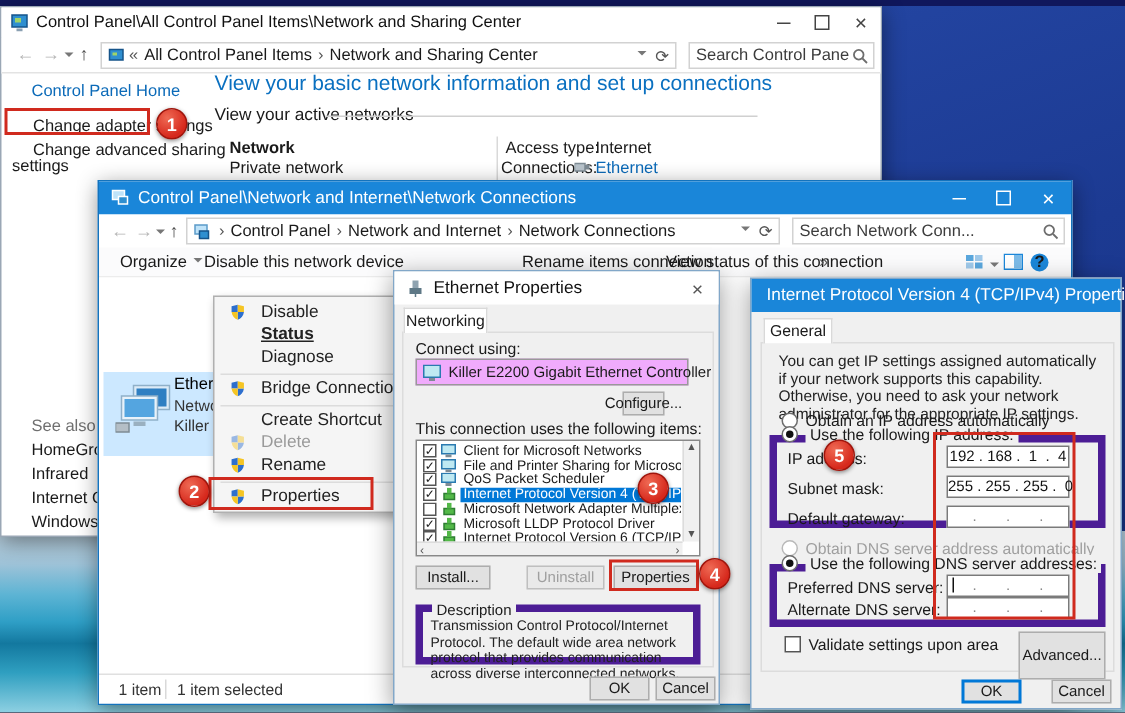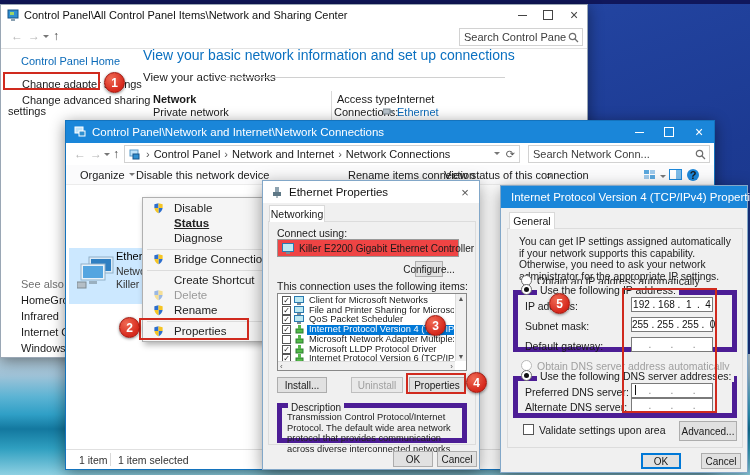--- a/index.html
+++ b/index.html
@@ -143,20 +143,32 @@
         <span class="tbar-btn glyph-min"></span>
         <span class="tbar-btn glyph-max"></span>
         <span class="tbar-btn glyph-close"></span>
       </span>
     </div>
     <div class="navrow">
       <span class="navglyph glyph-back" style="left:10px;top:4px"></span>
       <span class="navglyph glyph-fwd" style="left:27px;top:4px"></span>
       <span class="navglyph glyph-caret" style="left:42px;top:5px"></span>
       <span class="navglyph glyph-up dark" style="left:52px;top:4px"></span>
+      <div class="addr-box abs" style="left:66px;top:3px;width:384px;height:18px">
+        <svg width="11" height="11" style="margin-right:3px">
+          <rect x="1" y="1" width="9" height="7" fill="#2f8fd0" stroke="#16548a"></rect>
+            <rect x="3" y="3" width="3" height="2" fill="#9fd468"></rect>
+        </svg>
+        <span class="crumb-lead nowrap">All Control Panel Items</span>
+        <span class="crumb-sep nowrap">Network and Sharing Center</span>
+        <span style="margin-left:auto;display:flex;align-items:center">
+          <span class="glyph-caret"></span>
+          <span class="glyph-refresh" style="color:#555;padding-left:6px"></span>
+        </span>
+      </div>
       <div class="search-box abs" style="left:458px;top:3px;width:124px;height:18px">
         <input placeholder="Search Control Panel" style="">
         <svg class="mag-icon" width="11" height="11">
           <circle cx="4.5" cy="4.5" r="3.2" fill="none" stroke="#6d6d6d" stroke-width="1.2"></circle>
             <line x1="7" y1="7" x2="10" y2="10" stroke="#6d6d6d" stroke-width="1.2"></line>
         </svg>
       </div>
     </div>
 
     <span class="sidebar-link abs nowrap" style="left:20px;top:50px;color:#0b6ab8">Control Panel Home</span>
@@ -322,21 +334,21 @@
           <rect x="2" y="6" width="8" height="4" fill="#5e7886"></rect>
           <line x1="6" y1="10" x2="6" y2="12" stroke="#5e7886"></line>
       </svg>
       <span style="font-size:11.5px" class="nowrap">Ethernet Properties</span>
       <span class="dlg-close" style="color:#555">×</span>
     </div>
     <div class="tab" style="left:6px;top:24px;width:56px;height:17px;line-height:16px">Networking</div>
     <div class="tabpage" style="left:5px;top:40px;width:208px;height:224px"></div>
 
     <span class="lbl" style="left:14px;top:46px">Connect using:</span>
-    <div class="abs" style="left:14px;top:58px;width:182px;height:18px;background:#ef4444;border:1px solid #999">
+    <div class="abs" style="left:14px;top:58px;width:182px;height:18px;background:#f0abfc;border:1px solid #999">
       <svg class="abs" style="left:4px;top:3px" width="13" height="11">
         <rect x="0.5" y="0.5" width="11" height="8" fill="#bfe9f2" stroke="#2a7ab0"></rect>
           <rect x="4" y="9" width="4" height="2" fill="#7e8b94"></rect>
       </svg>
       <span class="lbl nowrap" style="left:21px;top:3px;font-size:10px">Killer E2200 Gigabit Ethernet Controller</span>
     </div>
     <div class="btn" style="left:152px;top:80px;width:28px;height:16px">Configure...</div>
     <span class="lbl" style="left:14px;top:99px">This connection uses the following items:</span>
 
     <div class="listbox">
@@ -451,21 +463,21 @@
     <span class="lbl" style="left:36px;top:184px;background:#f0f0f0;padding:0 3px">Use the following DNS server addresses:</span>
 
     <span class="lbl" style="left:24px;top:200px">Preferred DNS server:</span>
     <div class="ipfield" style="left:130px;top:197px;width:82px;height:15px;color:#888">.       .       .</div>
     <div class="cursor-bar" style="left:134px;top:199px"></div>
     <span class="lbl" style="left:24px;top:215px">Alternate DNS server:</span>
     <div class="ipfield" style="left:130px;top:212px;width:82px;height:15px;color:#888">.       .       .</div>
 
     <span class="ckb abs" style="left:22px;top:238px;width:11px;height:11px"></span>
     <span class="lbl" style="left:38px;top:238px">Validate settings upon area</span>
-    <div class="btn" style="left:178px;top:235px;width:58px;height:20px">Advanced...</div>
+    <div class="btn" style="left:178px;top:235px;width:58px;height:32px">Advanced...</div>
 
     <div class="btn default" style="left:140px;top:267px;width:40px;height:16px">OK</div>
     <div class="btn" style="left:200px;top:267px;width:40px;height:16px">Cancel</div>
   </div>
 
   <div class="redbox" style="left:3px;top:72px;width:97px;height:18px"></div>
   <div class="redcircle" style="left:104px;top:72px">1</div>
 
   <div class="redbox" style="left:139px;top:318px;width:110px;height:22px"></div>
   <div class="redcircle" style="left:119px;top:317px">2</div>

